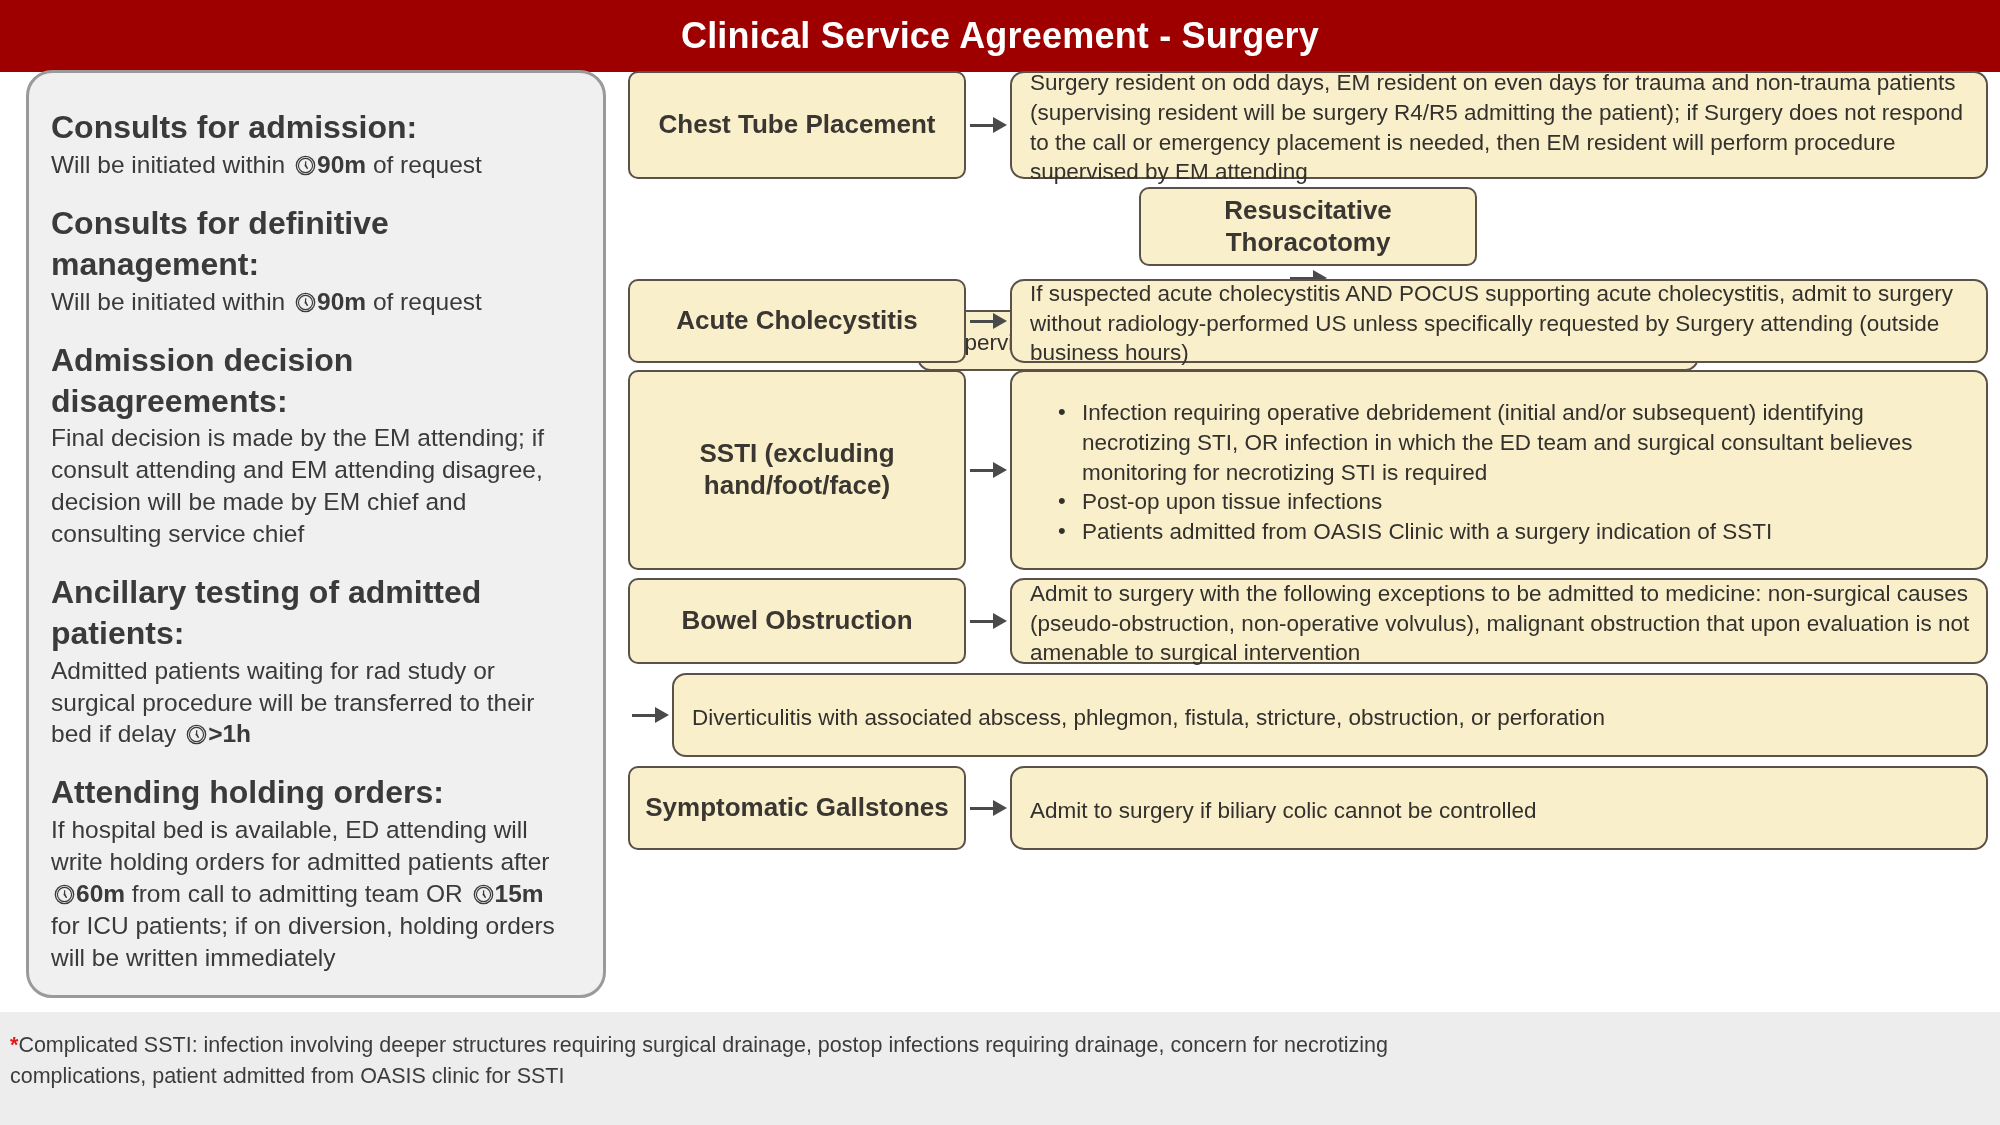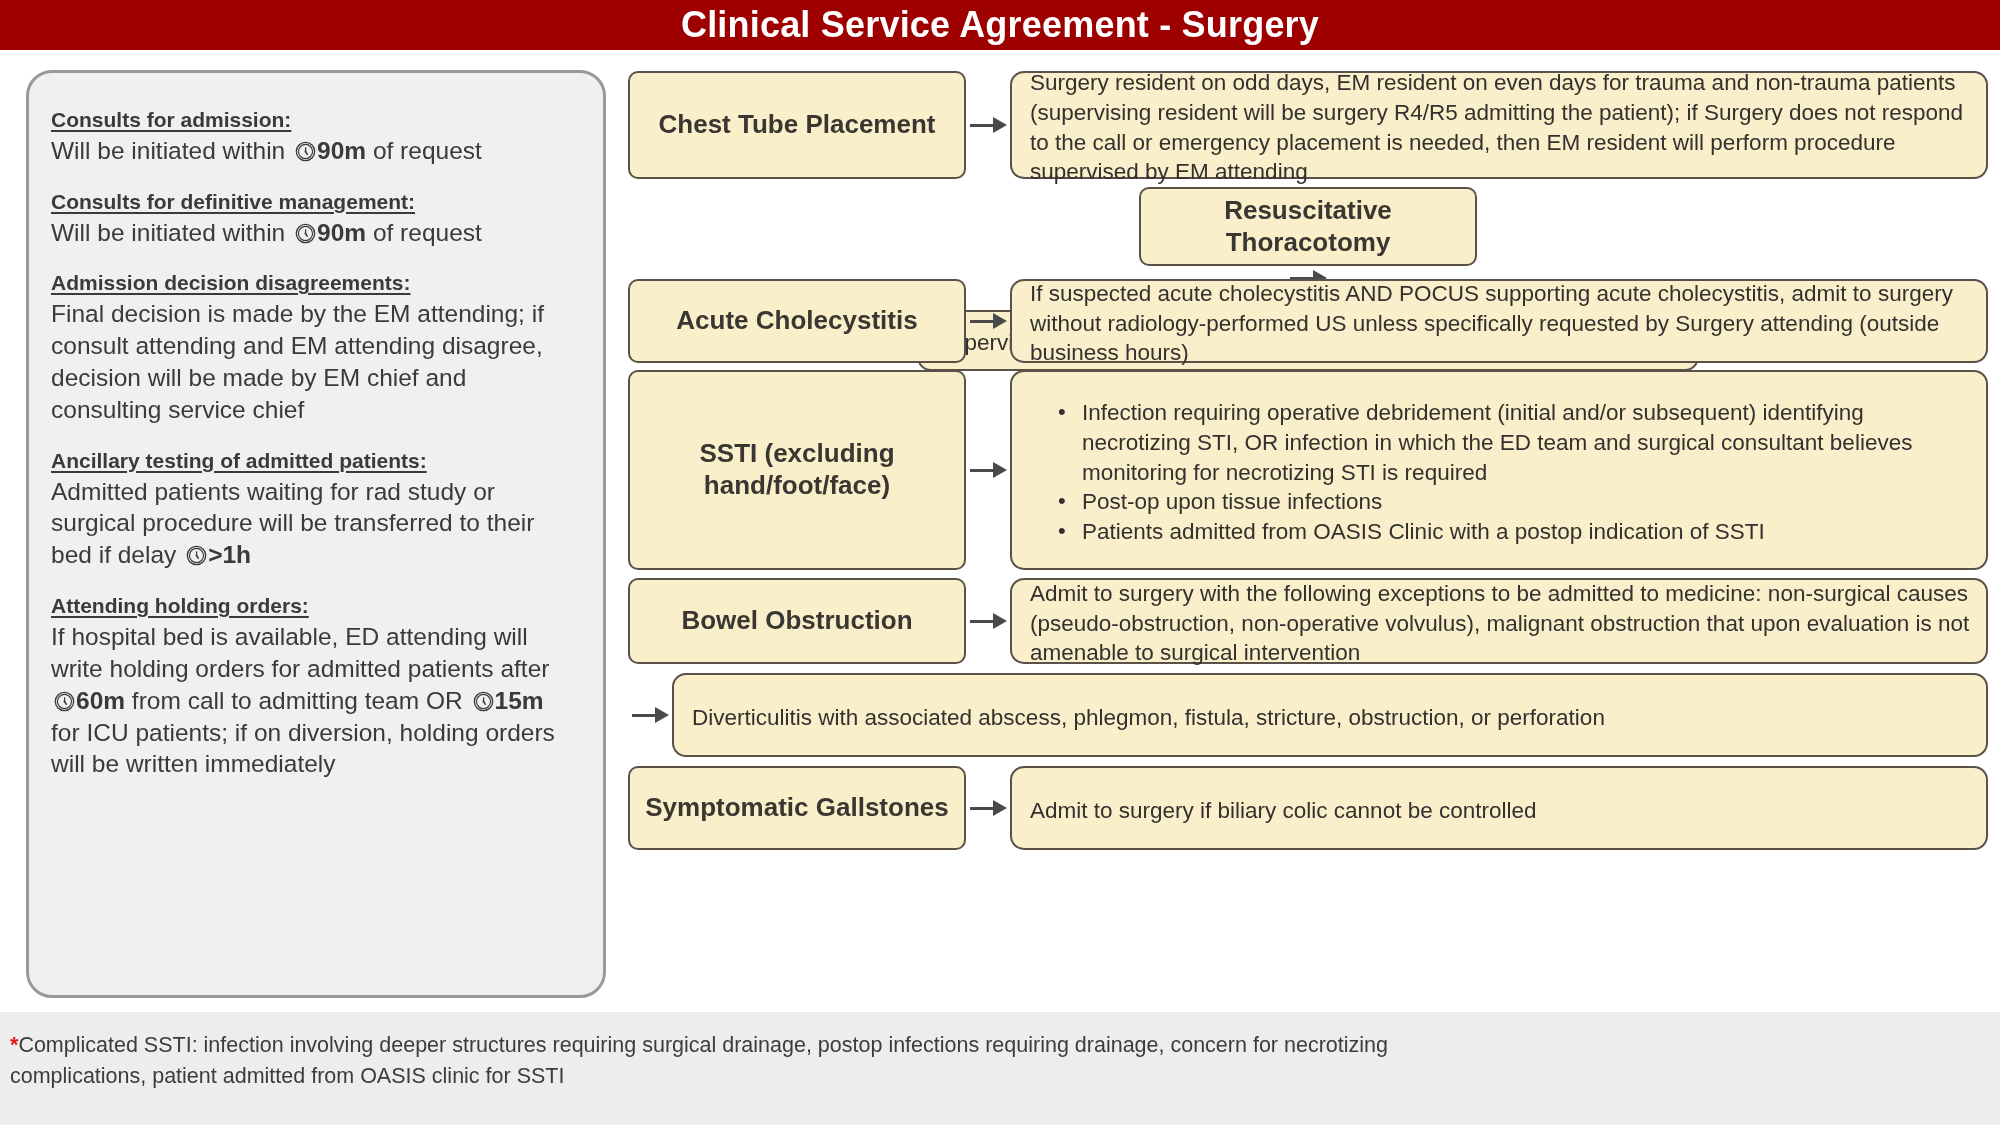--- a/index.html
+++ b/index.html
@@ -16,21 +16,21 @@
     position: relative;
     width: 2000px;
     height: 1125px;
     background: #ffffff;
   }
 
   
   #header {
     position: absolute;
     left: 0; top: 0;
-    width: 2000px; height: 50px;
+    width: 2000px; height: 72px;
     background: #9E0000;
     display: flex;
     align-items: center;
     justify-content: center;
   }
   #header-title {
     color: #ffffff;
     font-size: 36px;
     font-weight: bold;
     letter-spacing: .2px;
@@ -43,24 +43,23 @@
     left: 26px; top: 70px;
     width: 580px; height: 928px;
     background: #F0F0F0;
     border: 3px solid #9A9A9A;
     border-radius: 26px;
     padding: 34px 30px 20px 22px;
   }
   .side-block { margin-bottom: 22px; }
   .side-block:last-child { margin-bottom: 0; }
   .side-head {
-    font-size: 21px;
+    font-size: 32px;
     font-weight: bold;
     color: #3A3A3A;
-    text-decoration: underline;
     text-underline-offset: 3px;
     line-height: 1.28;
     margin-bottom: 1px;
   }
   .side-body {
     font-size: 24.5px;
     color: #3A3A3A;
     line-height: 1.30;
   }
   .side-body b { font-weight: bold; }
@@ -282,21 +281,21 @@
           <div class="label-text">SSTI (excluding hand/foot/face)</div>
         </div>
         <div class="connector">
           <span class="line"></span>
           <span class="head"></span>
         </div>
         <div class="desc-box">
           <ul class="desc-list">
             <li>Infection requiring operative debridement (initial and/or subsequent) identifying necrotizing STI, OR infection in which the ED team and surgical consultant believes monitoring for necrotizing STI is required</li>
             <li>Post-op upon tissue infections</li>
-            <li>Patients admitted from OASIS Clinic with a postop indication of SSTI</li>
+            <li>Patients admitted from OASIS Clinic with a surgery indication of SSTI</li>
           </ul>
         </div>
       </div>
       <div class="row" style="top: 518px; height: 86px;">
         <div class="label-box">
           <div class="label-text">Bowel Obstruction</div>
         </div>
         <div class="connector">
           <span class="line"></span>
           <span class="head"></span>

